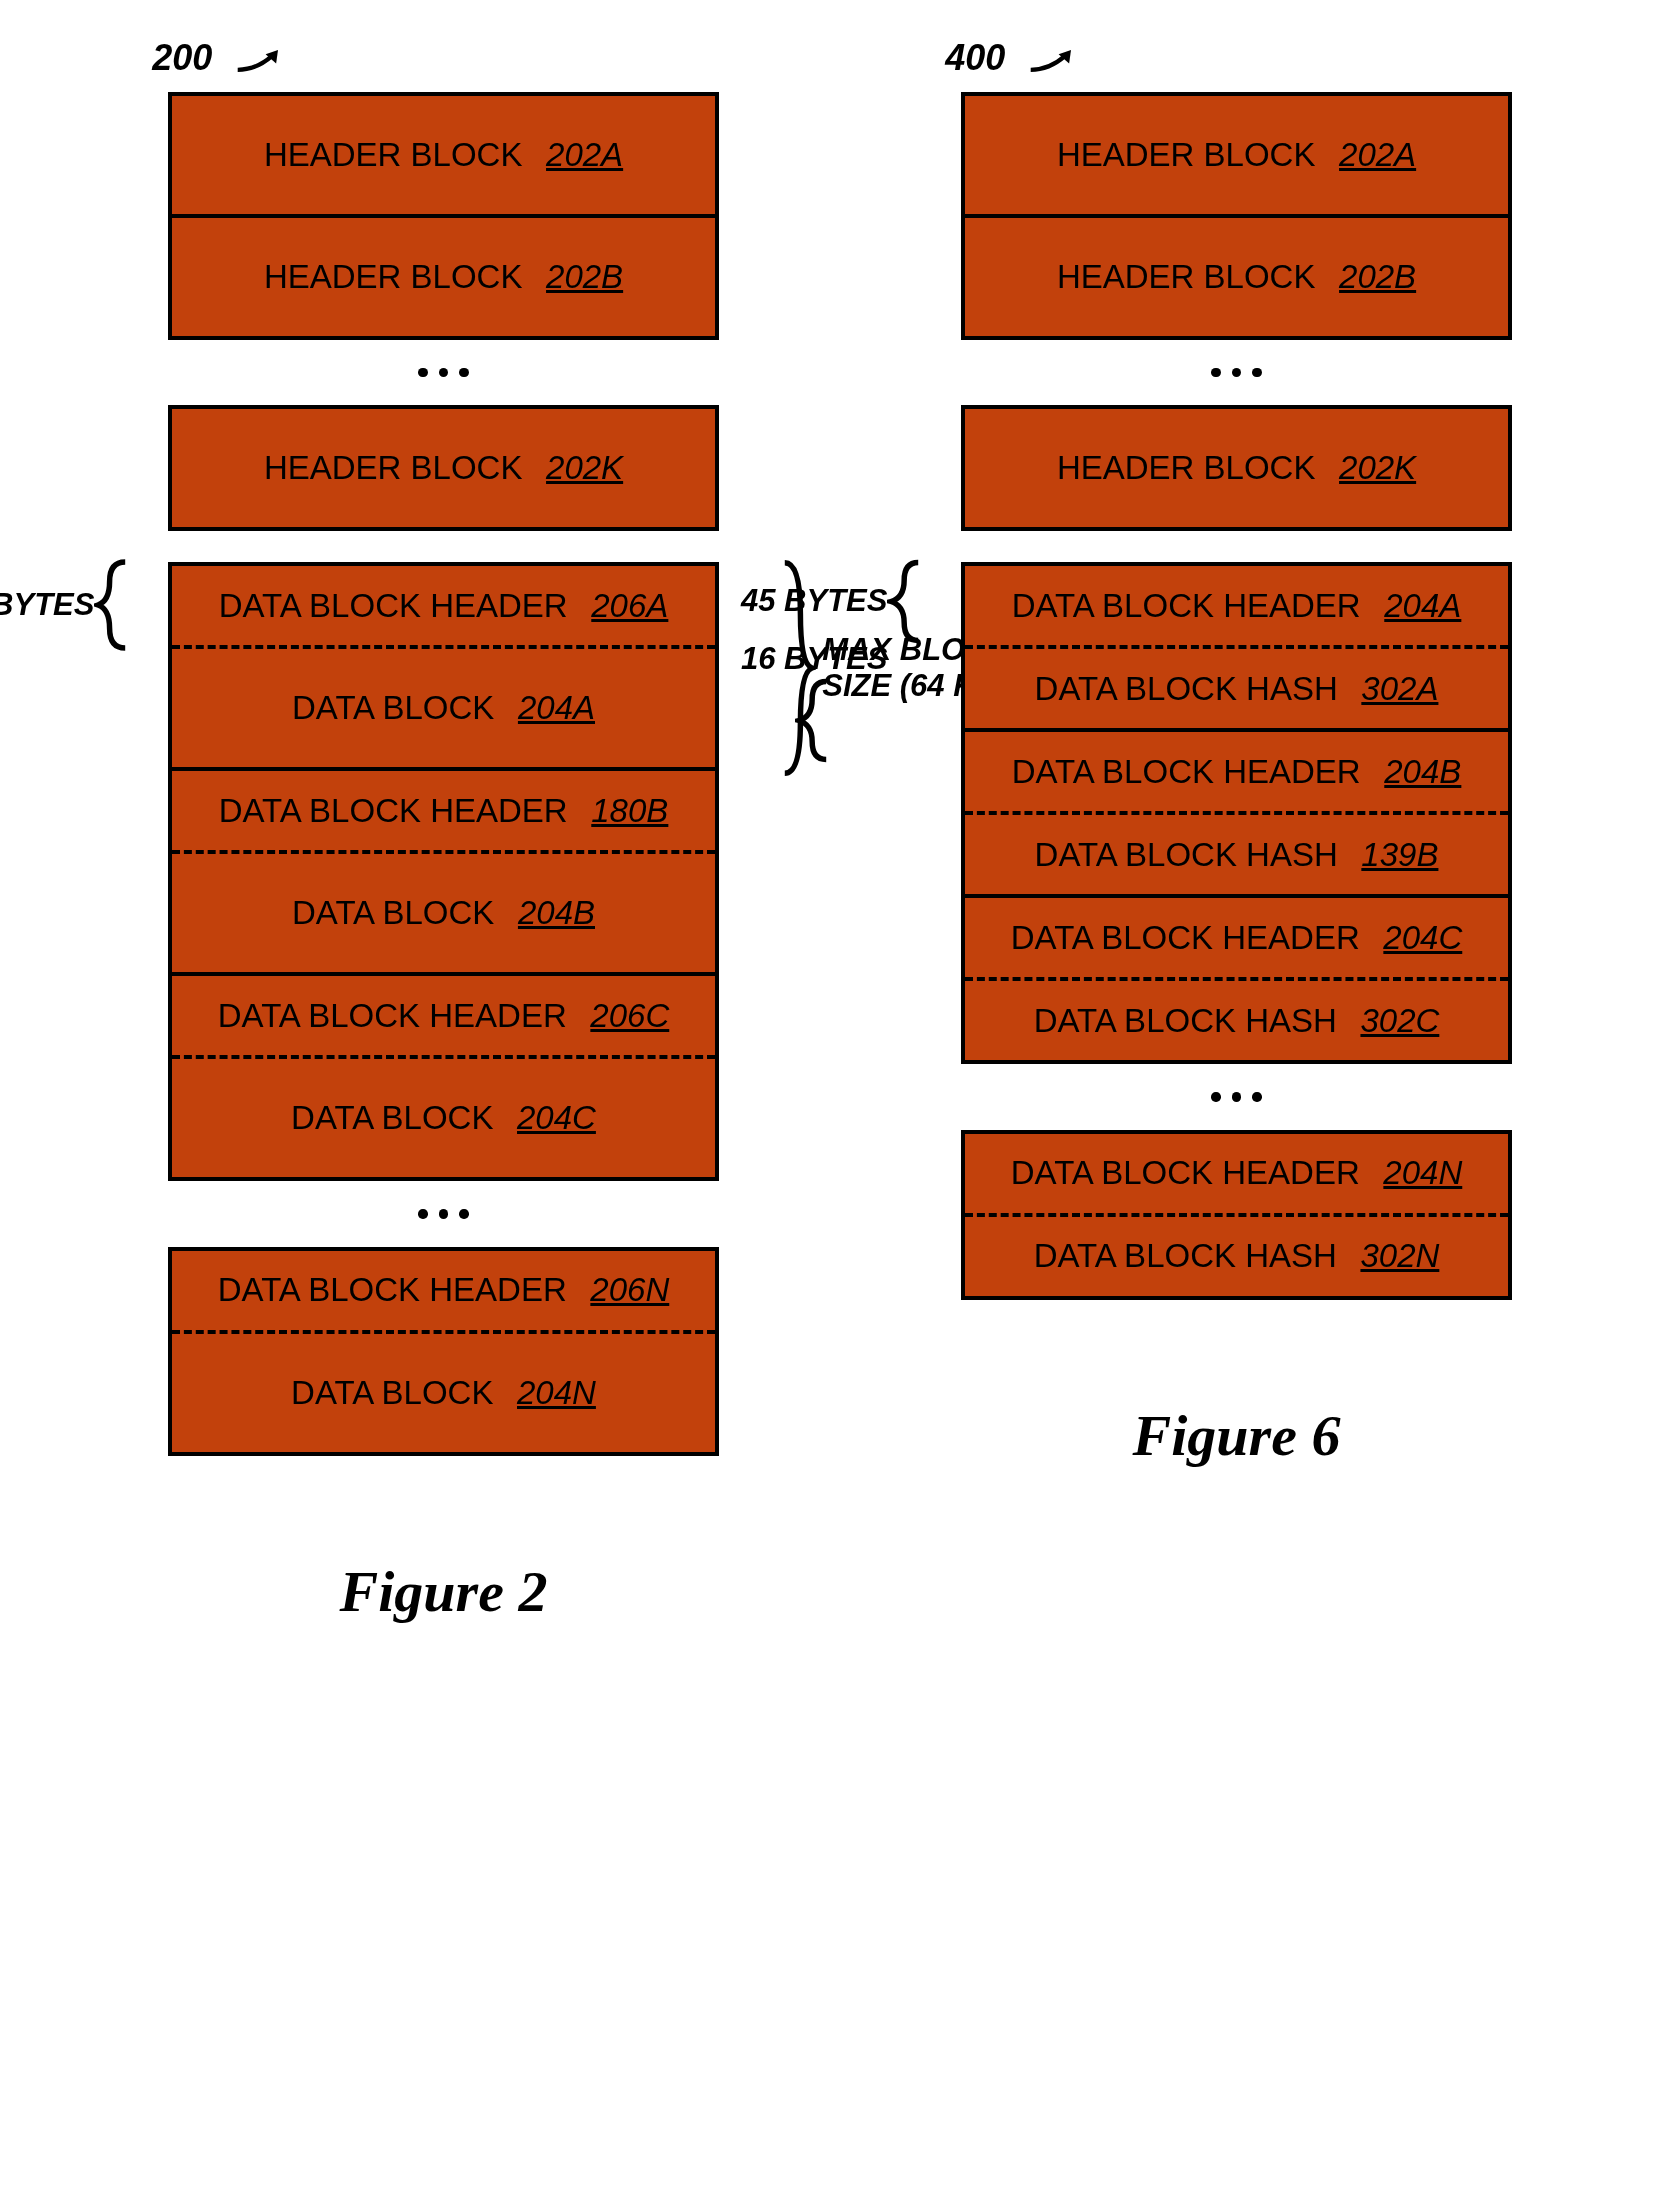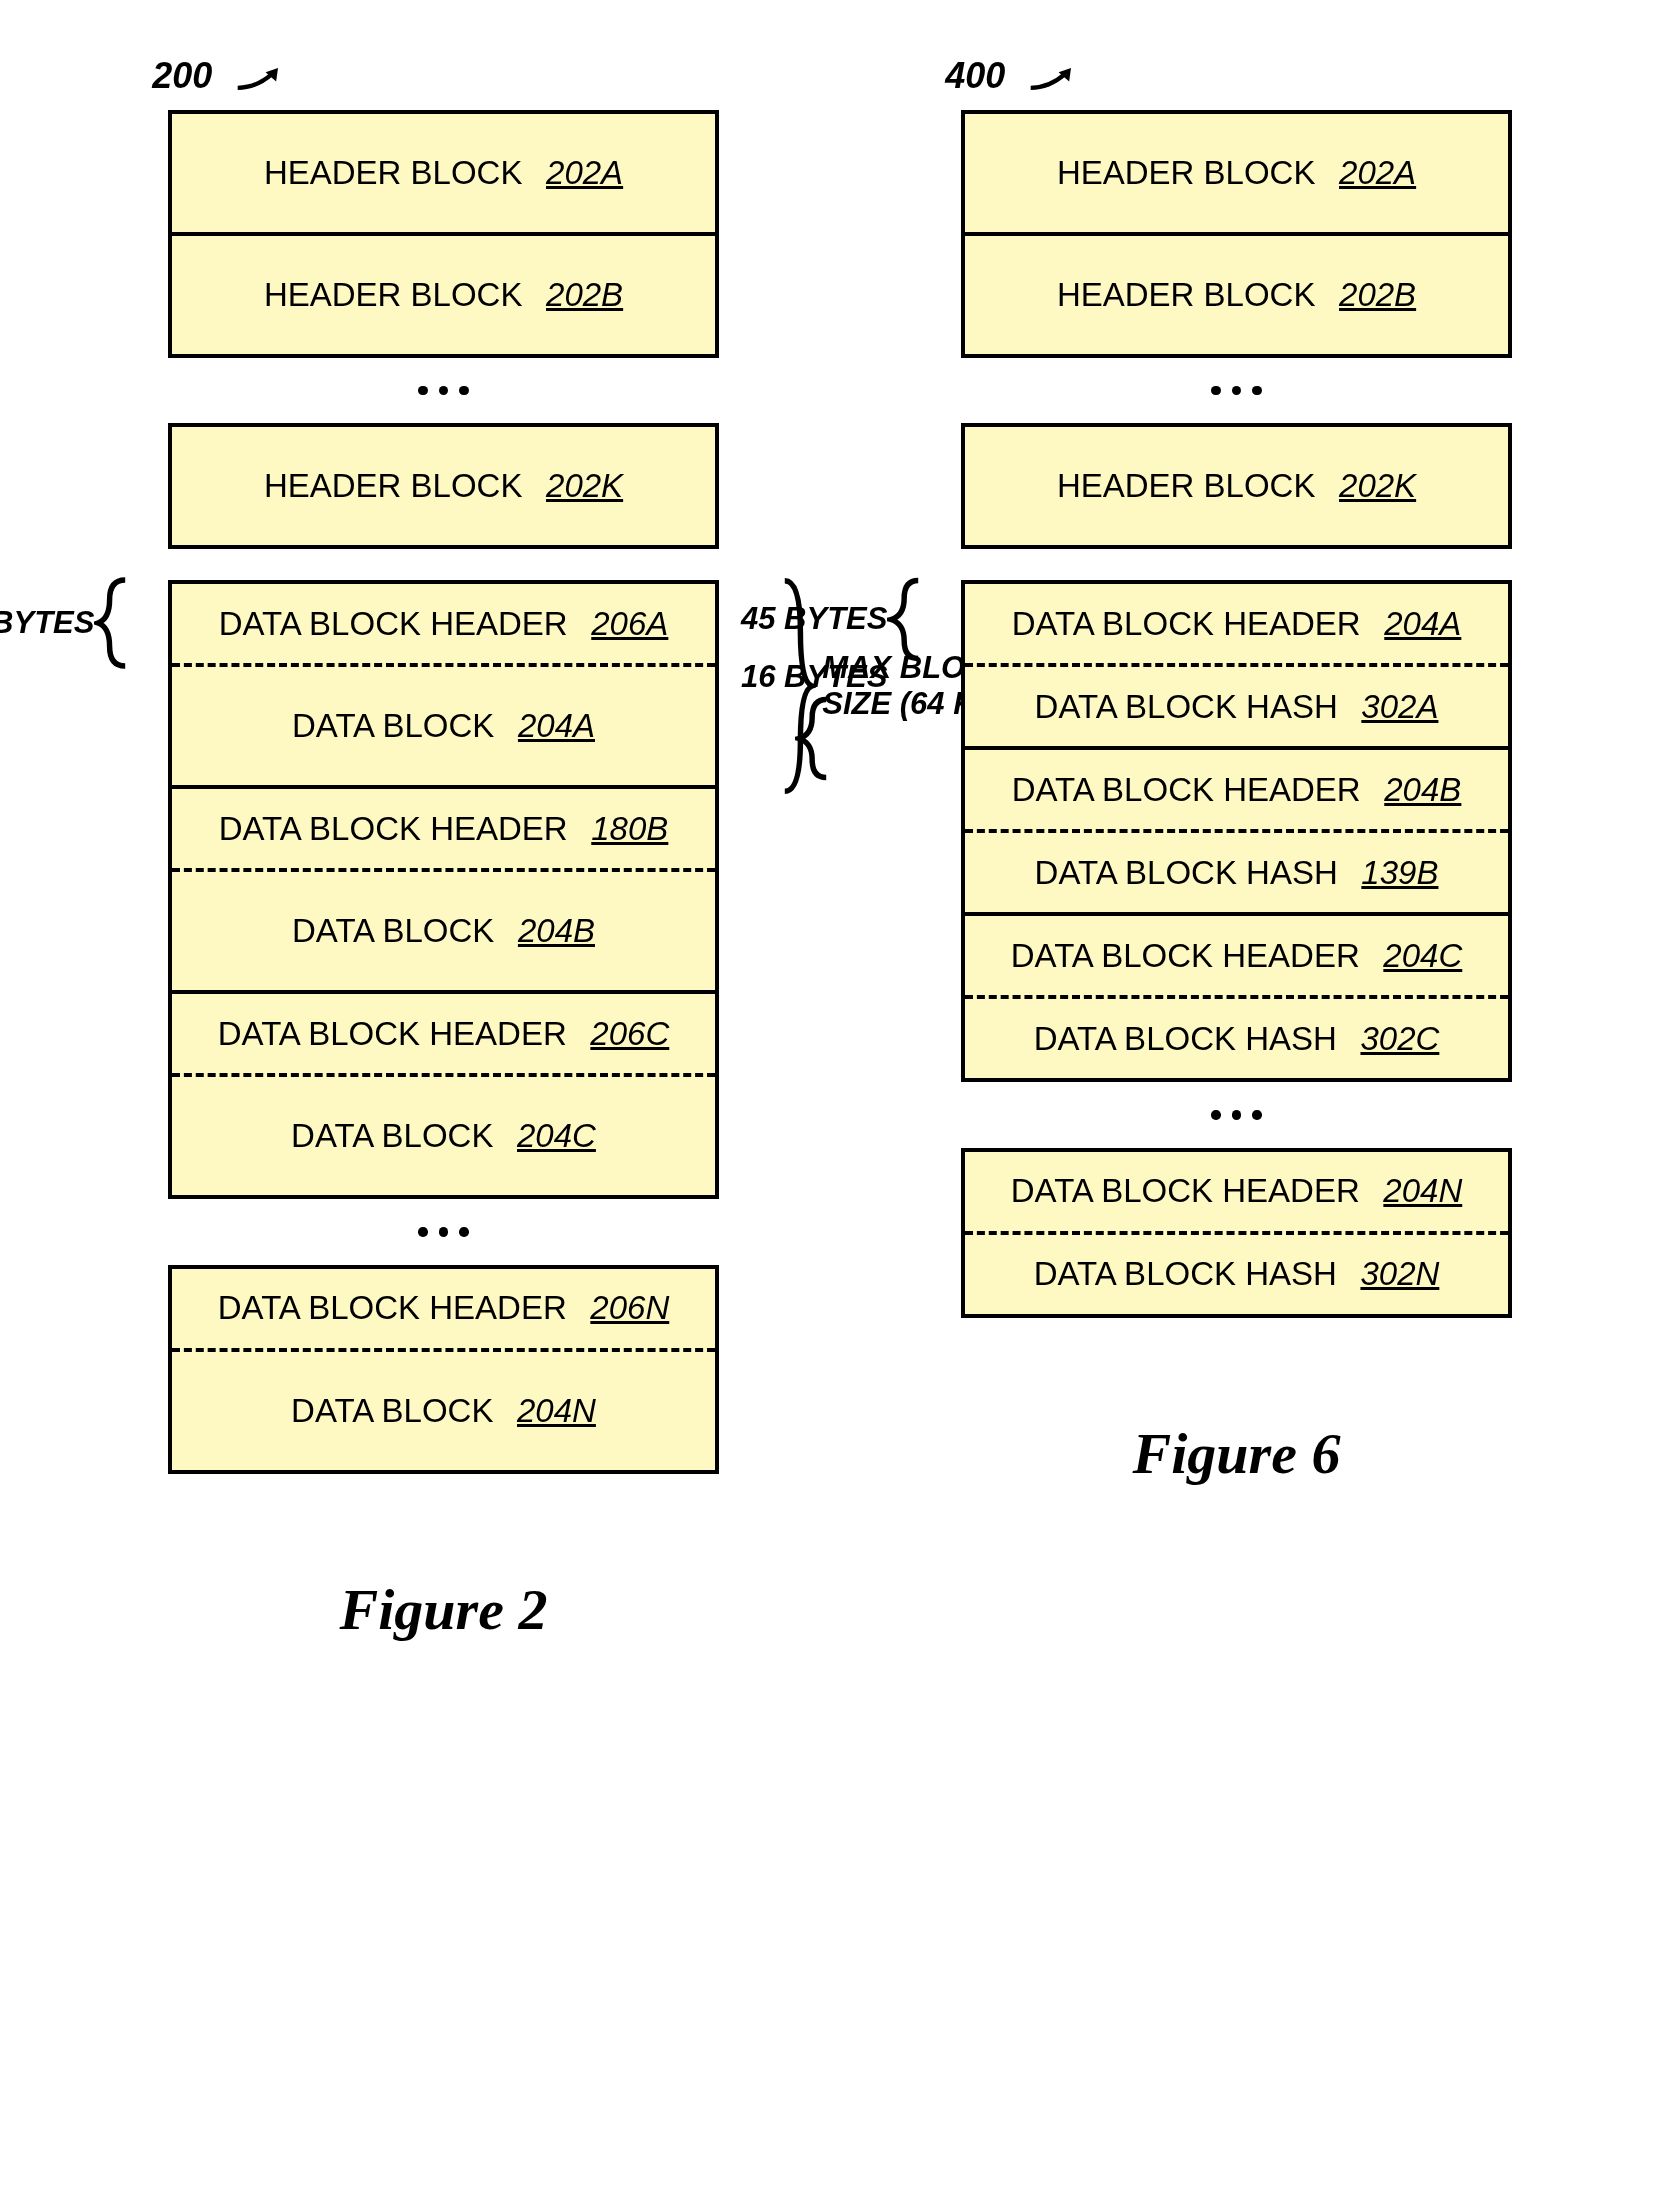--- a/index.html
+++ b/index.html
@@ -7,21 +7,21 @@
     margin: 0;
     padding: 0;
     background: #fff;
     font-family: Arial, Helvetica, sans-serif;
     color: #000;
   }
   .page {
     width: 1680px;
     height: 2205px;
     position: relative;
-    padding: 63px 47px 47px 47px;
+    padding: 45px 47px 47px 47px;
     display: flex;
     flex-direction: row;
     justify-content: space-around;
     align-items: flex-start;
   }
   .figure {
     display: flex;
     flex-direction: column;
     align-items: center;
     position: relative;
@@ -69,21 +69,21 @@
   }
   .vdots span.dot {
     width: 9.4px;
     height: 9.4px;
     background: #000;
     border-radius: 50%;
     display: inline-block;
   }
   .block {
     border: 4.7px solid #000;
-    background: #fef9c3;
+    background: #c2410c;
     display: flex;
     flex-direction: column;
   }
   .block + .block.join { border-top: none; }
   .row {
     min-height: 93px;
     display: flex;
     align-items: center;
     justify-content: center;
     font-size: 33px;

